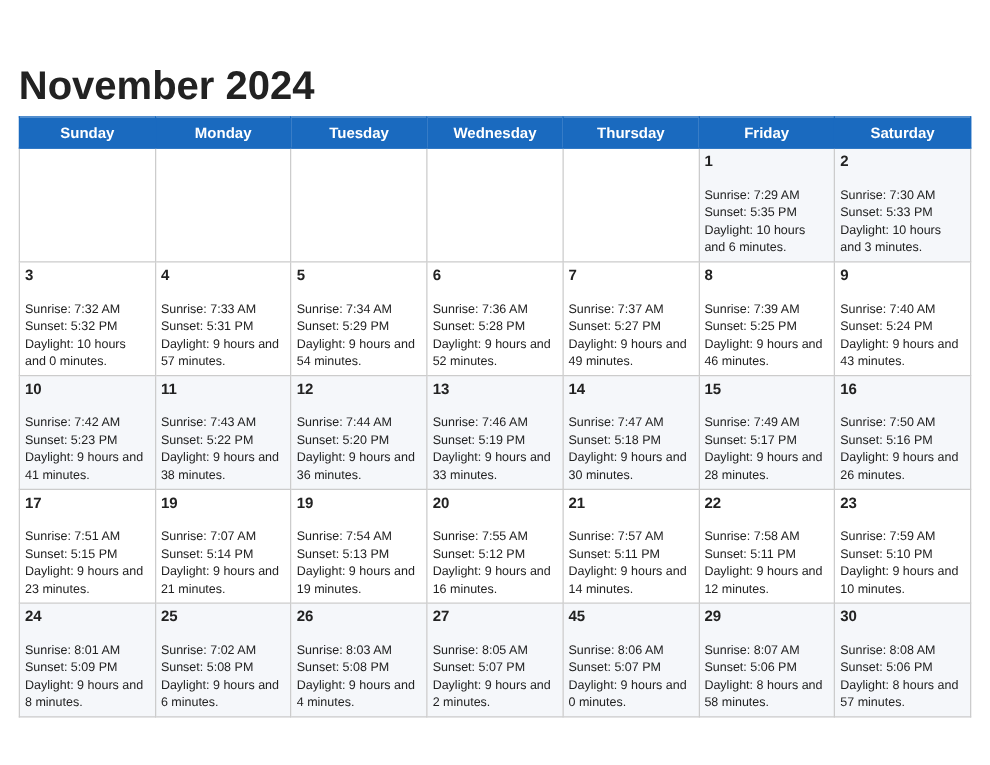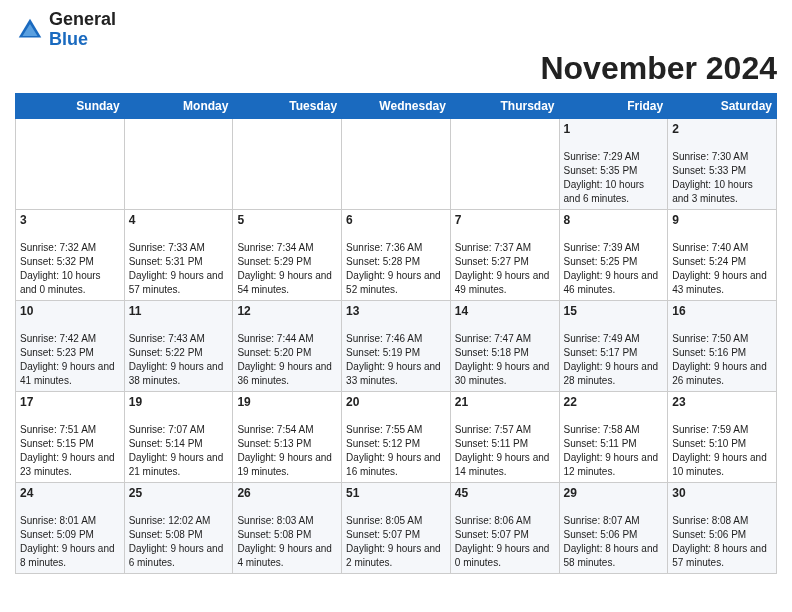--- a/index.html
+++ b/index.html
@@ -53,21 +53,21 @@
       width: 100%;
       border-collapse: collapse;
       table-layout: fixed;
     }
     thead tr th {
       background-color: #1a6abf;
       color: #fff;
       font-size: 12px;
       font-weight: bold;
       padding: 5px 4px;
-      text-align: right;
+      text-align: center;
       border: 1px solid #1a6abf;
     }
     tbody tr td {
       vertical-align: top;
       border: 1px solid #ccc;
       padding: 3px 4px;
       font-size: 10px;
       color: #222;
       height: 82px;
       background: #fff;
@@ -90,30 +90,20 @@
     }
     td.empty {
       background: #fff !important;
     }
   </style>
 </head>
 <body>
 
 <div class="page">
   <div class="header">
-    <div class="logo">
-      <svg class="logo-icon" viewBox="0 0 40 40">
-        <polygon points="20,5 35,30 5,30" fill="#1a6abf"></polygon>
-        <polygon points="20,12 30,28 10,28" fill="#5aa0e0"></polygon>
-      </svg>
-      <div class="logo-text">
-        <span class="general">General</span><br>
-        <span class="blue">Blue</span>
-      </div>
-    </div>
     <div class="title-block">
       <div class="month-title">November 2024</div>
     </div>
   </div>
 
   <table>
     <thead>
       <tr>
         <th>Sunday</th>
         <th>Monday</th>
@@ -278,32 +268,32 @@
         </tr>
         <tr>
           <td>
             <span class="day-num">24</span>
             <div class="day-info">Sunrise: 8:01 AM
 Sunset: 5:09 PM
 Daylight: 9 hours and 8 minutes.</div>
           </td>
           <td>
             <span class="day-num">25</span>
-            <div class="day-info">Sunrise: 12:02 AM
+            <div class="day-info">Sunrise: 7:02 AM
 Sunset: 5:08 PM
 Daylight: 9 hours and 6 minutes.</div>
           </td>
           <td>
             <span class="day-num">26</span>
             <div class="day-info">Sunrise: 8:03 AM
 Sunset: 5:08 PM
 Daylight: 9 hours and 4 minutes.</div>
           </td>
           <td>
-            <span class="day-num">51</span>
+            <span class="day-num">27</span>
             <div class="day-info">Sunrise: 8:05 AM
 Sunset: 5:07 PM
 Daylight: 9 hours and 2 minutes.</div>
           </td>
           <td>
             <span class="day-num">45</span>
             <div class="day-info">Sunrise: 8:06 AM
 Sunset: 5:07 PM
 Daylight: 9 hours and 0 minutes.</div>
           </td>

